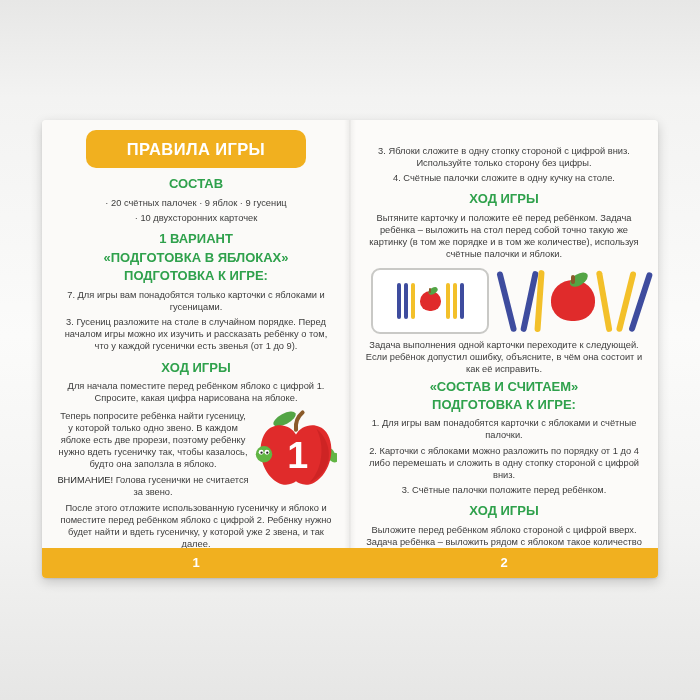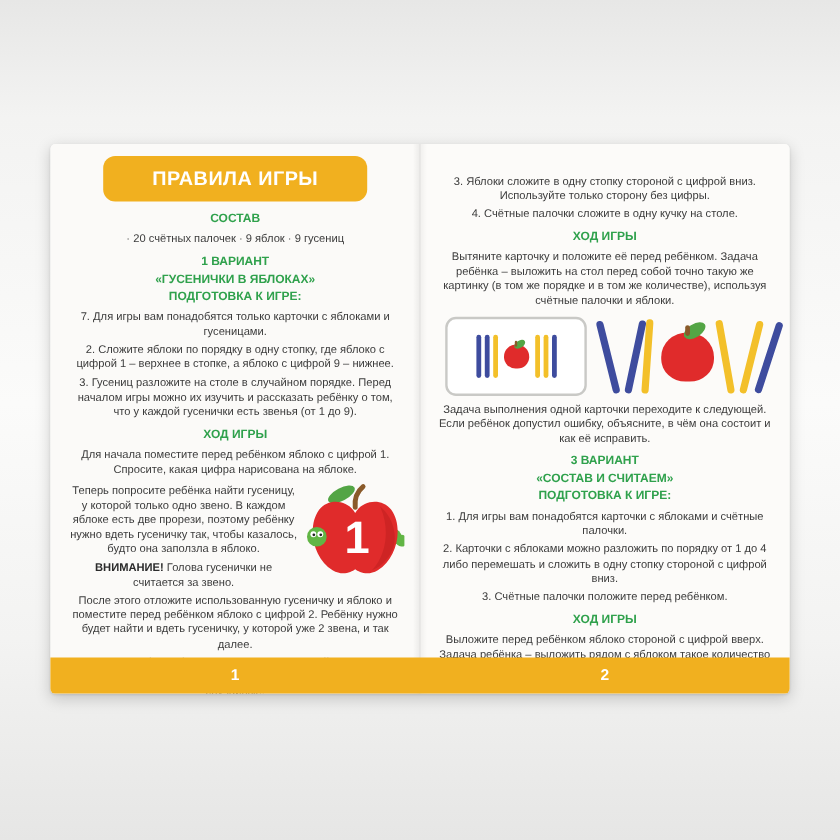--- a/index.html
+++ b/index.html
@@ -24,24 +24,24 @@
   .content{
     padding:10px 15px 34px;text-align:center;color:#3c3c3c;
     font-size:9.3px;line-height:1.3;
   }
   .page--right .content{padding-top:21px;}
   p{margin:3.5px 0;}
   .badge{
     background:#F1B01F;border-radius:10px;width:220px;margin:0 auto 8px;
     padding:9px 0 8px;color:#fff;font-weight:bold;font-size:16.5px;letter-spacing:0.4px;
   }
-  .h-green{color:#2FA14C;font-weight:bold;font-size:10px;margin:7px 0 2px;}
+  .h-green{color:#2FA14C;font-weight:bold;font-size:13px;margin:7px 0 2px;}
   .h-green.tight{margin:1px 0;}
   .h-green.first{margin-top:2px;}
-  .warning-label{font-weight:bold;color:#2b2b2b;}
+  .warning-label{font-weight:normal;color:#2b2b2b;}
   .with-apple{position:relative;padding-right:86px;margin-top:6px;}
   .apple-abs{position:absolute;right:-2px;top:-2px;}
   .figure-row{display:flex;align-items:center;justify-content:center;gap:20px;margin:8px 0 5px;}
   .card{
     width:114px;height:62px;background:#fff;border:2px solid #c9c9c6;border-radius:9px;
     display:flex;align-items:center;justify-content:center;flex:0 0 auto;
   }
   .sticks{display:flex;align-items:center;justify-content:center;}
   .stick{display:inline-block;transform-origin:50% 85%;}
   .sticks--card{gap:3px;}
@@ -69,26 +69,26 @@
 <body>
 
 <div class="booklet">
 
   <div class="page page--left">
     <div class="content">
       <div class="badge">ПРАВИЛА ИГРЫ</div>
 
       <div class="h-green first">СОСТАВ</div>
       <p>· 20 счётных палочек · 9 яблок · 9 гусениц</p>
+      <p>· 10 двухсторонних карточек</p>
 
       <div class="h-green">1 ВАРИАНТ</div>
-      <div class="h-green tight">«ГУСЕНИЧКИ В ЯБЛОКАХ»</div>
+      <div class="h-green tight">«ПОДГОТОВКА В ЯБЛОКАХ»</div>
       <div class="h-green tight">ПОДГОТОВКА К ИГРЕ:</div>
       <p>7. Для игры вам понадобятся только карточки с яблоками и гусеницами.</p>
-      <p>2. Сложите яблоки по порядку в одну стопку, где яблоко с цифрой 1 – верхнее в стопке, а яблоко с цифрой 9 – нижнее.</p>
       <p>3. Гусениц разложите на столе в случайном порядке. Перед началом игры можно их изучить и рассказать ребёнку о том, что у каждой гусенички есть звенья (от 1 до 9).</p>
 
       <div class="h-green">ХОД ИГРЫ</div>
       <p>Для начала поместите перед ребёнком яблоко с цифрой 1. Спросите, какая цифра нарисована на яблоке.</p>
 
       <div class="with-apple">
         <p>Теперь попросите ребёнка найти гусеницу, у которой только одно звено. В каждом яблоке есть две прорези, поэтому ребёнку нужно вдеть гусеничку так, чтобы казалось, будто она заползла в яблоко.</p>
         <p><span class="warning-label">ВНИМАНИЕ!</span><span> Голова гусенички не считается за звено.</span></p>
         <svg class="apple-abs" width="82" height="86" viewBox="0 0 100 104">
           <path d="M50 26 C49 16 52 10 58 5" stroke="#8a5a2a" stroke-width="5" fill="none" stroke-linecap="round"></path>
@@ -138,21 +138,20 @@
             <span class="stick" style="background: rgb(243, 192, 42); transform: rotate(4deg);"></span>
             <span class="mini-apple"></span>
             <span class="stick" style="background: rgb(243, 192, 42); transform: rotate(-10deg);"></span>
             <span class="stick" style="background: rgb(243, 192, 42); transform: rotate(14deg);"></span>
             <span class="stick" style="background: rgb(62, 76, 158); transform: rotate(18deg);"></span>
           </div>
       </div>
 
       <p>Задача выполнения одной карточки переходите к следующей. Если ребёнок допустил ошибку, объясните, в чём она состоит и как её исправить.</p>
 
-      <div class="h-green">3 ВАРИАНТ</div>
       <div class="h-green tight">«СОСТАВ И СЧИТАЕМ»</div>
       <div class="h-green tight">ПОДГОТОВКА К ИГРЕ:</div>
       <p>1. Для игры вам понадобятся карточки с яблоками и счётные палочки.</p>
       <p>2. Карточки с яблоками можно разложить по порядку от 1 до 4 либо перемешать и сложить в одну стопку стороной с цифрой вниз.</p>
       <p>3. Счётные палочки положите перед ребёнком.</p>
 
       <div class="h-green">ХОД ИГРЫ</div>
       <p>Выложите перед ребёнком яблоко стороной с цифрой вверх. Задача ребёнка – выложить рядом с яблоком такое количество счётных палочек любого цвета, какое число написано на яблоке.</p>
 
     </div>

